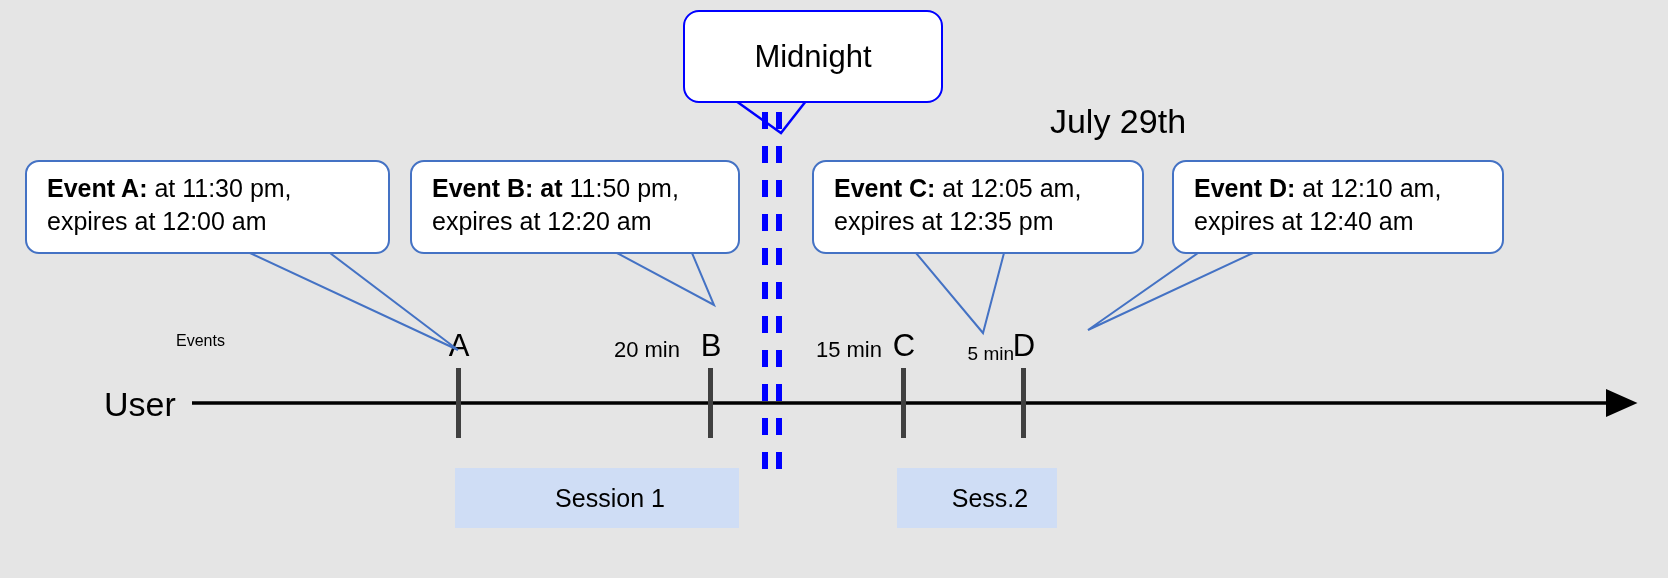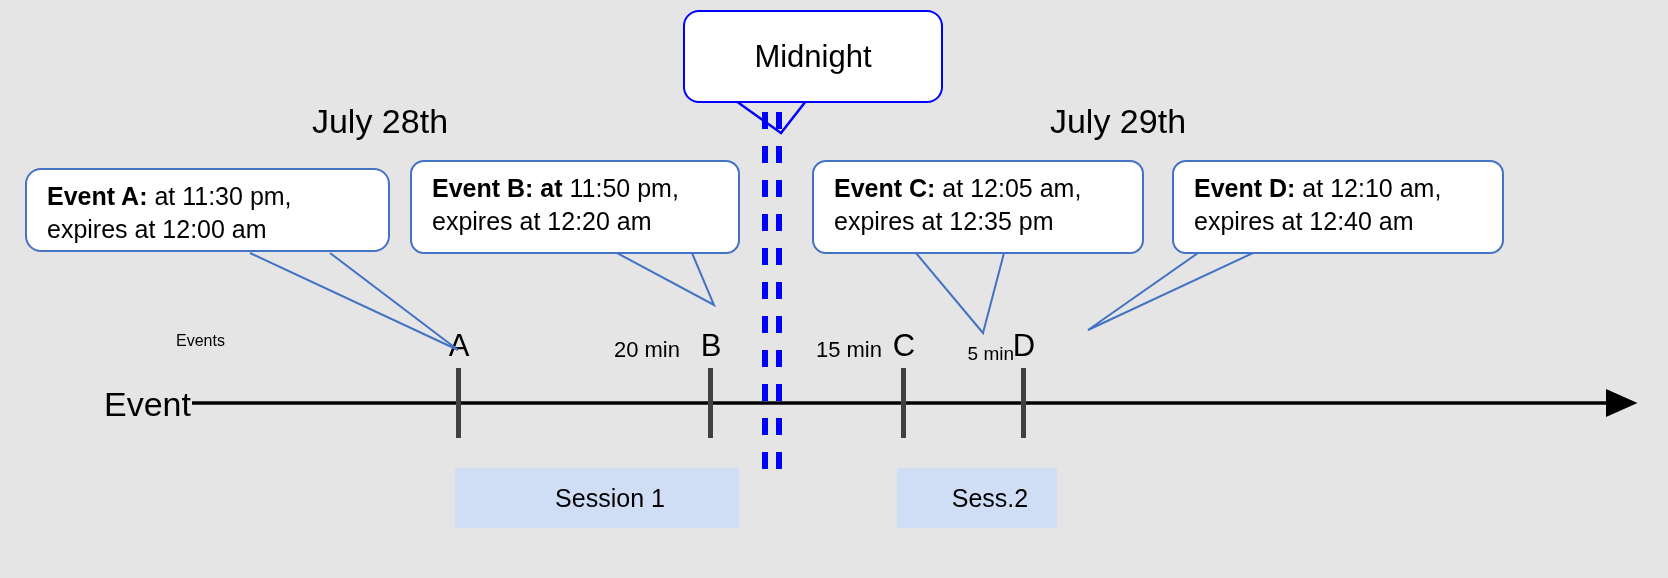--- a/index.html
+++ b/index.html
@@ -148,24 +148,23 @@
         <path d="M0,0 L9,4 L0,8 z" fill="#000000"></path>
       </marker>
     </defs>
     <line x1="192" y1="403" x2="1606" y2="403" stroke="#000000" stroke-width="3.5" marker-end="url(#arrowend)"></line>
   </svg>
 
   <div class="midnight-box" style="left:683px; top:10px; width:260px; height:93px;">
     <span>Midnight</span>
   </div>
 
-  <div class="date-label" style="left:250px; top:102px; width:260px;">July 28th</div>
   <div class="date-label" style="left:988px; top:102px; width:260px;">July 29th</div>
 
-  <div class="callout" style="left:25px; top:168px; width:365px; height:84px;border-radius:16px;">
+  <div class="callout" style="left:25px; top:160px; width:365px; height:94px;">
     <div>
       <b>Event A:</b><span> at 11:30 pm,</span>
     </div>
     <div>expires at 12:00 am</div>
   </div>
 
   <div class="callout" style="left:410px; top:160px; width:330px; height:94px;">
     <div>
       <b>Event B: at</b><span> 11:50 pm,</span>
     </div>
@@ -180,21 +179,21 @@
   </div>
 
   <div class="callout" style="left:1172px; top:160px; width:332px; height:94px;">
     <div>
       <b>Event D:</b><span>  at 12:10 am,</span>
     </div>
     <div>expires at 12:40 am</div>
   </div>
 
   <div class="row-label-events" style="left:176px; top:332px;">Events</div>
-  <div class="row-label-user" style="left:104px; top:385px;">Event</div>
+  <div class="row-label-user" style="left:104px; top:385px;">User</div>
 
   <div class="event-letter" style="left:438px; top:328px; width:42px;">A</div>
   <div class="event-letter" style="left:690px; top:328px; width:42px;">B</div>
   <div class="event-letter" style="left:883px; top:328px; width:42px;">C</div>
   <div class="event-letter" style="left:1003px; top:328px; width:42px;">D</div>
 
   <div class="gap-label" style="left:570px; top:337px; width:110px;">20 min</div>
   <div class="gap-label" style="left:772px; top:337px; width:110px;">15 min</div>
   <div class="gap-label small" style="left:918px; top:343px; width:96px;">5 min</div>
 

